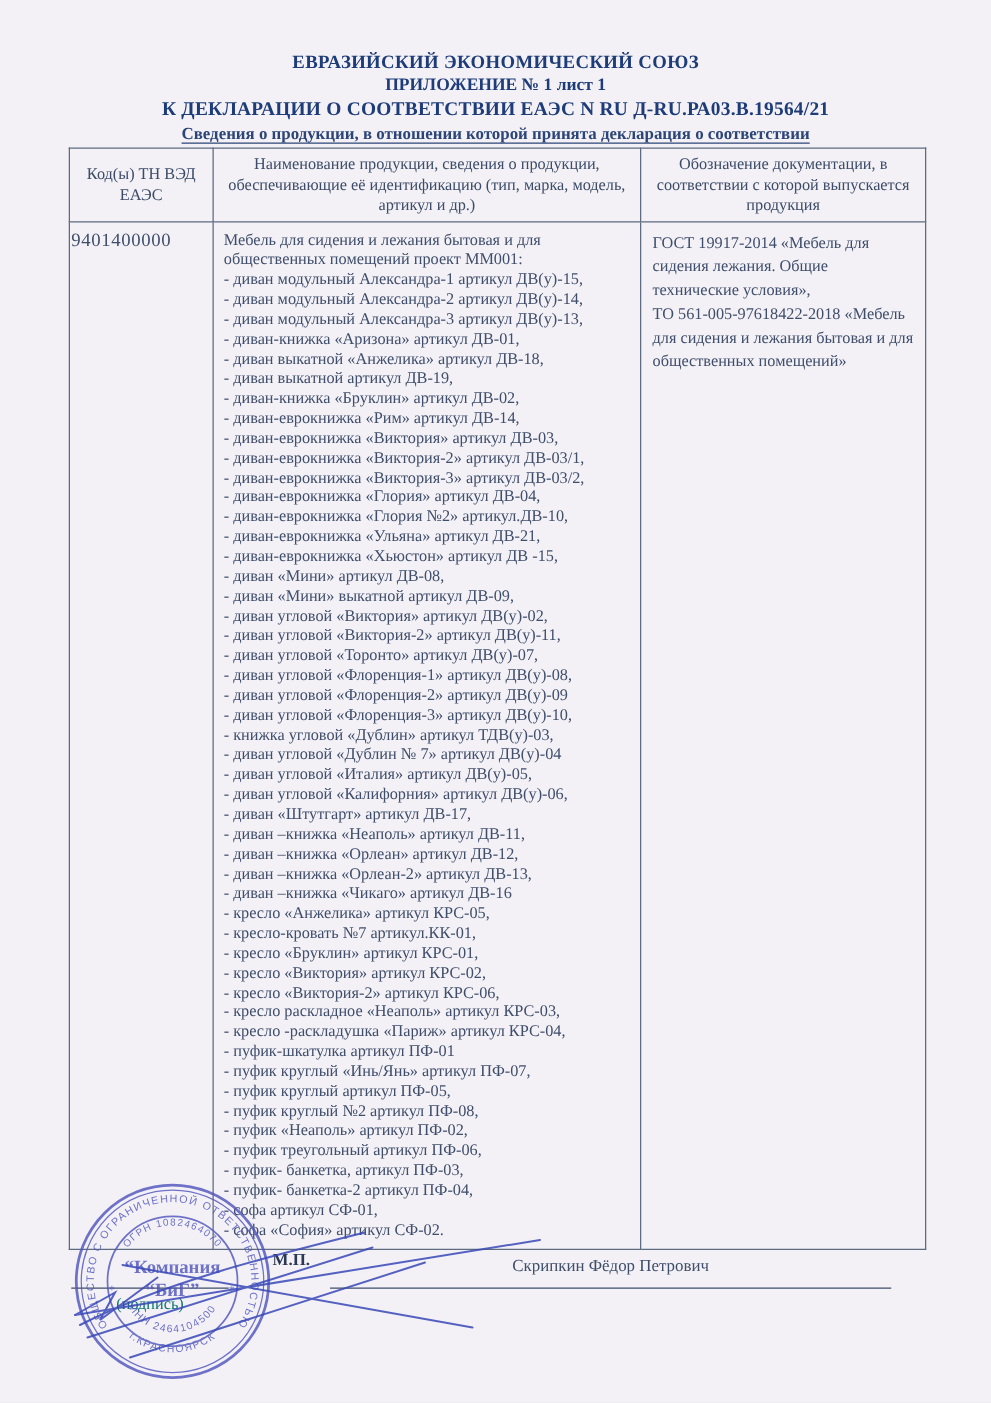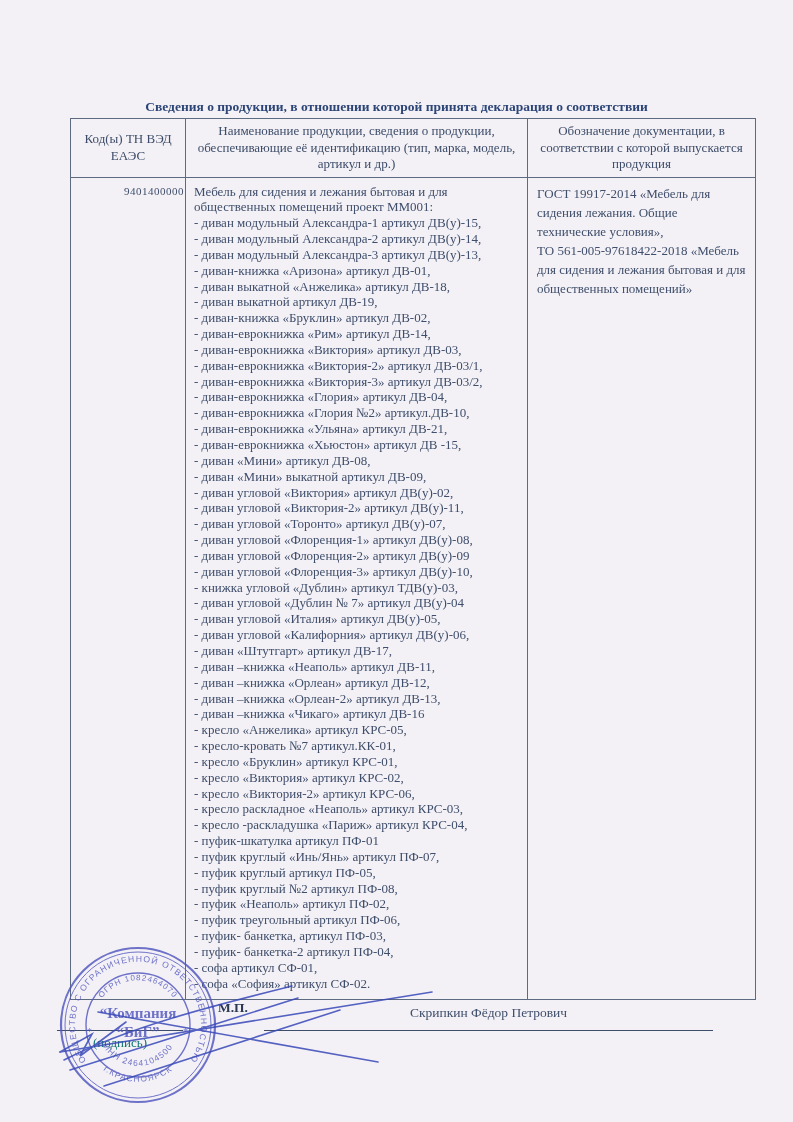--- a/index.html
+++ b/index.html
@@ -13,39 +13,39 @@
     overflow:hidden;
   }
   
   .doc-header{position:absolute;top:42px;left:0;width:100%;text-align:center;color:#1e3c78;font-weight:bold;}
   .doc-header .h1{font-size:15px;letter-spacing:.3px;}
   .doc-header .h2{font-size:14px;margin-top:2px;}
   .doc-header .h3{font-size:15.5px;margin-top:2px;letter-spacing:.2px;}
   .subtitle{
     position:absolute;top:99px;left:0;width:100%;
     text-align:center;font-weight:bold;font-size:13.5px;color:#2c4577;
-    text-underline-offset:3px;
+    text-decoration:underline;text-underline-offset:3px;
   }
   
   table.main{
-    position:absolute;left:70px;top:118px;width:685px;
+    position:absolute;left:55px;top:118px;width:685px;
     border-collapse:collapse;table-layout:fixed;
   }
   table.main th,table.main td{
     border:1px solid #5d6b80;
     font-weight:normal;
     vertical-align:top;
     color:#3f4e6b;
   }
   col.c1{width:115px;} col.c2{width:342px;} col.c3{width:228px;}
   table.main th{
     font-size:13px;line-height:16.5px;text-align:center;
     padding:4px 6px;height:49px;vertical-align:middle;color:#3c4c68;
   }
-  td.code-cell{text-align:right;font-size:11px;padding-top:7px;letter-spacing:.5px;}
+  td.code-cell{text-align:left;font-size:15px;padding-top:7px;letter-spacing:.5px;}
   td.product-cell{font-size:13px;line-height:15.85px;padding:6px 14px 4px 8px;height:811px;margin-top:25px;}
   td.product-cell .intro{margin:0;}
   td.product-cell .item{white-space:nowrap;}
   td.doc-cell{font-size:13px;line-height:19px;padding:6px 8px 4px 9px;}
   td.doc-cell .doc-par{margin:0;}
   
   .mp{position:absolute;left:218px;top:1000px;font-weight:bold;font-size:13.5px;color:#2b3854;}
   .sig-line{position:absolute;height:0;border-top:1.5px solid #3e4e6a;}
   .sig-line.left{left:57px;top:1030px;width:126px;}
   .sig-line.right{left:264px;top:1030px;width:449px;}
@@ -55,20 +55,25 @@
   
   svg.stamp{position:absolute;left:56px;top:943px;opacity:.82;}
   svg.signature{position:absolute;left:40px;top:938px;opacity:.85;}
   .stamp-ring-text{font-family:"Liberation Sans","DejaVu Sans",sans-serif;}
 </style>
 </head>
 <body>
 
 <div class="page">
 
+  <div class="doc-header">
+    <div class="h1">ЕВРАЗИЙСКИЙ ЭКОНОМИЧЕСКИЙ СОЮЗ</div>
+    <div class="h2">ПРИЛОЖЕНИЕ № 1 лист 1</div>
+    <div class="h3">К ДЕКЛАРАЦИИ О СООТВЕТСТВИИ ЕАЭС N RU Д-RU.РА03.В.19564/21</div>
+  </div>
   <div class="subtitle">Сведения о продукции, в отношении которой принята декларация о соответствии</div>
 
   <table class="main">
     <colgroup>
         <col class="c1">
         <col class="c2">
         <col class="c3">
       </colgroup>
     <thead>
       <tr>

